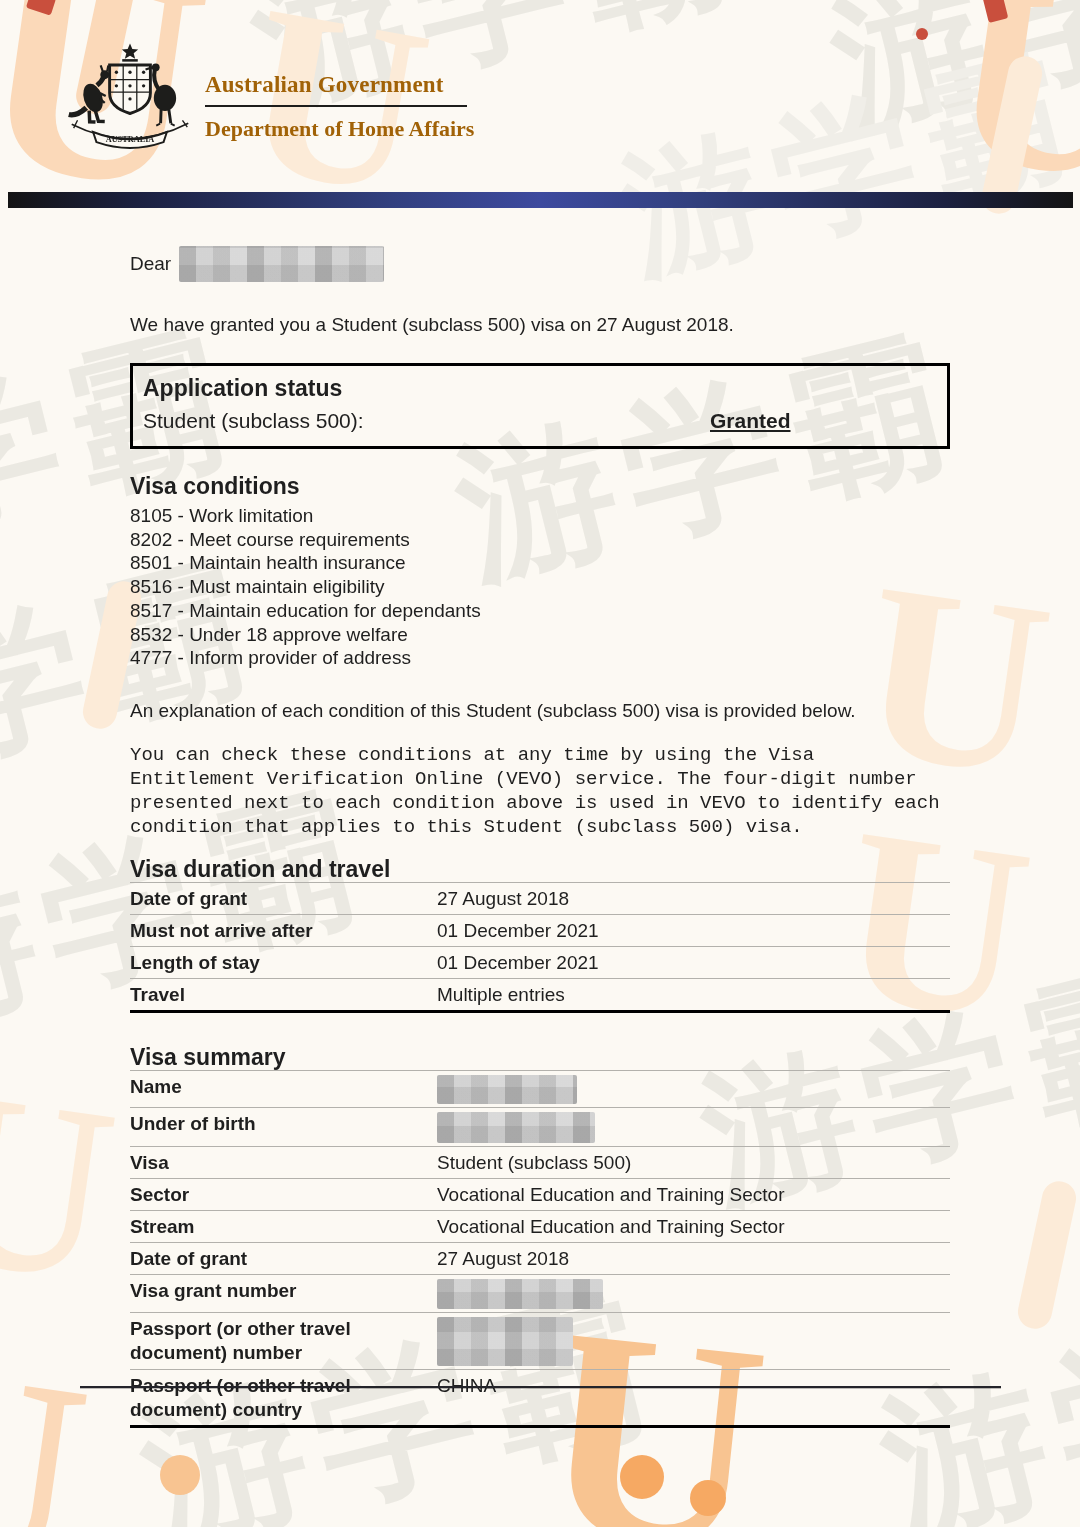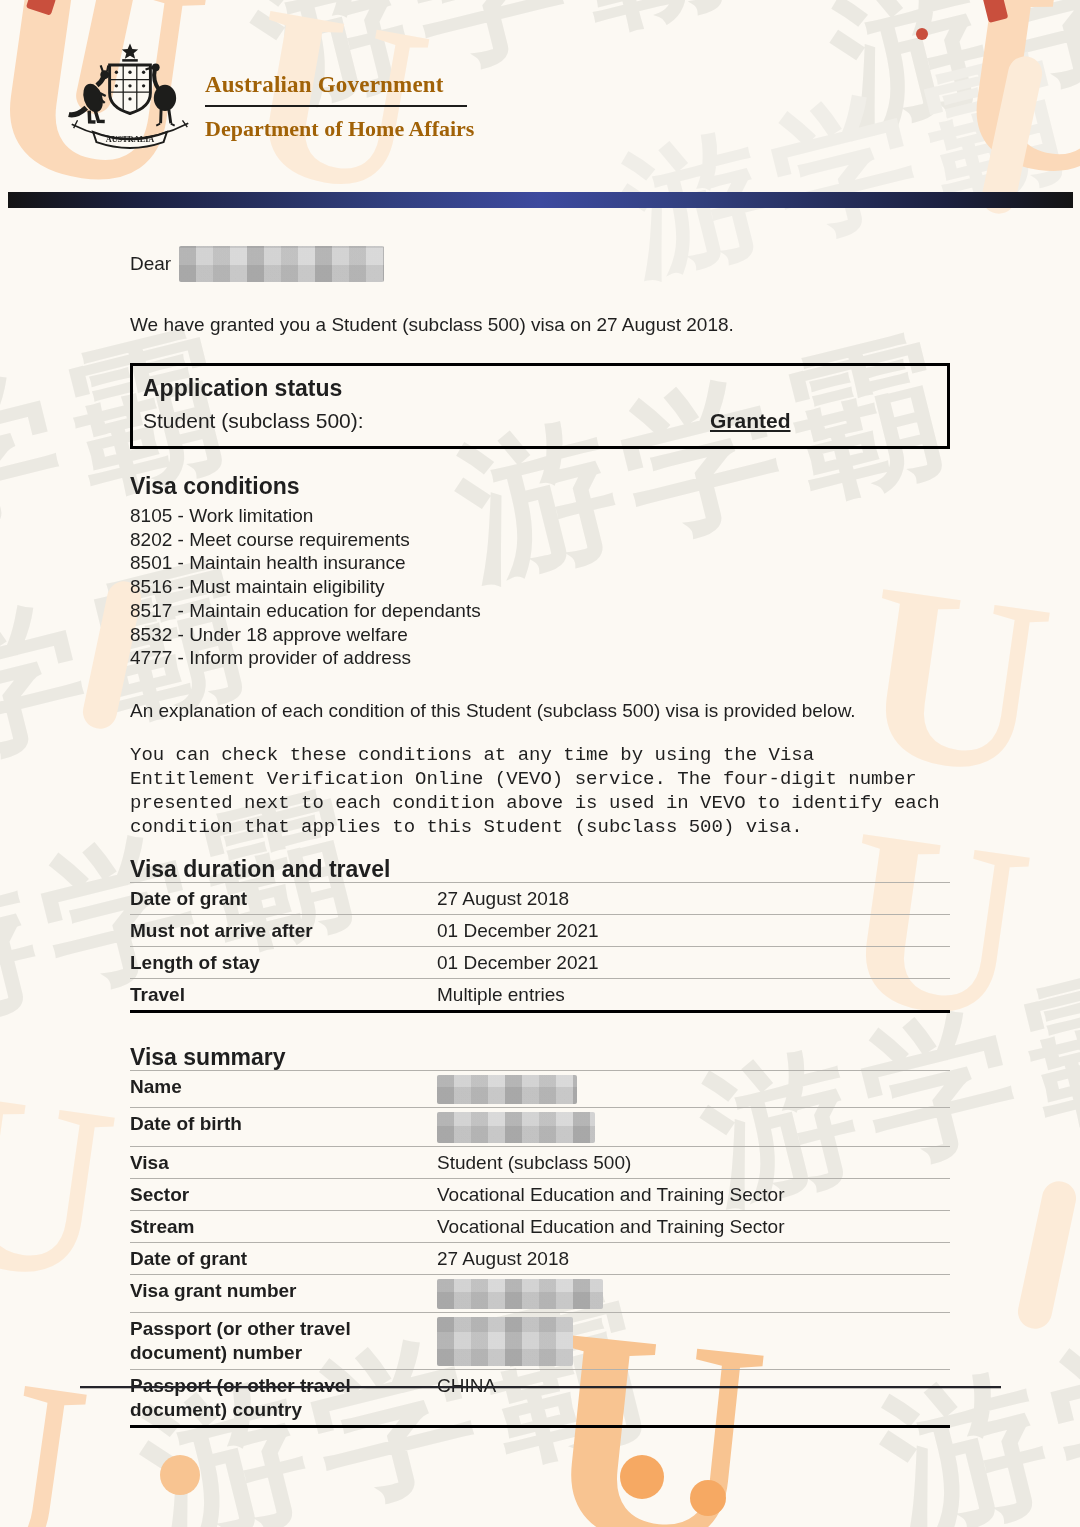--- a/index.html
+++ b/index.html
@@ -207,21 +207,21 @@
       </div>
     </div>
 
     <h2 class="section-heading" id="summary-heading">Visa summary</h2>
     <div class="info-table">
       <div class="info-row">
         <div class="info-label">Name</div>
         <div class="info-value"><span class="redact rd-sm"></span></div>
       </div>
       <div class="info-row">
-        <div class="info-label">Date of birth</div>
+        <div class="info-label">Under of birth</div>
         <div class="info-value"><span class="redact rd-md"></span></div>
       </div>
       <div class="info-row">
         <div class="info-label">Visa</div>
         <div class="info-value">Student (subclass 500)</div>
       </div>
       <div class="info-row">
         <div class="info-label">Sector</div>
         <div class="info-value">Vocational Education and Training Sector</div>
       </div>

